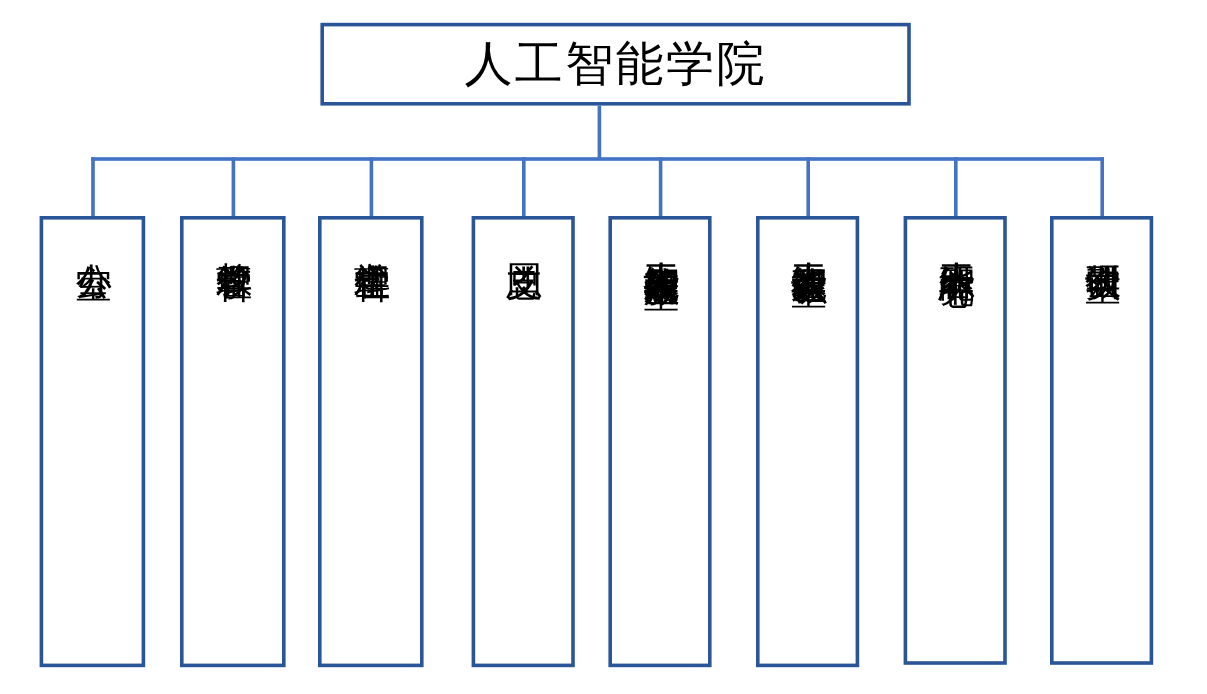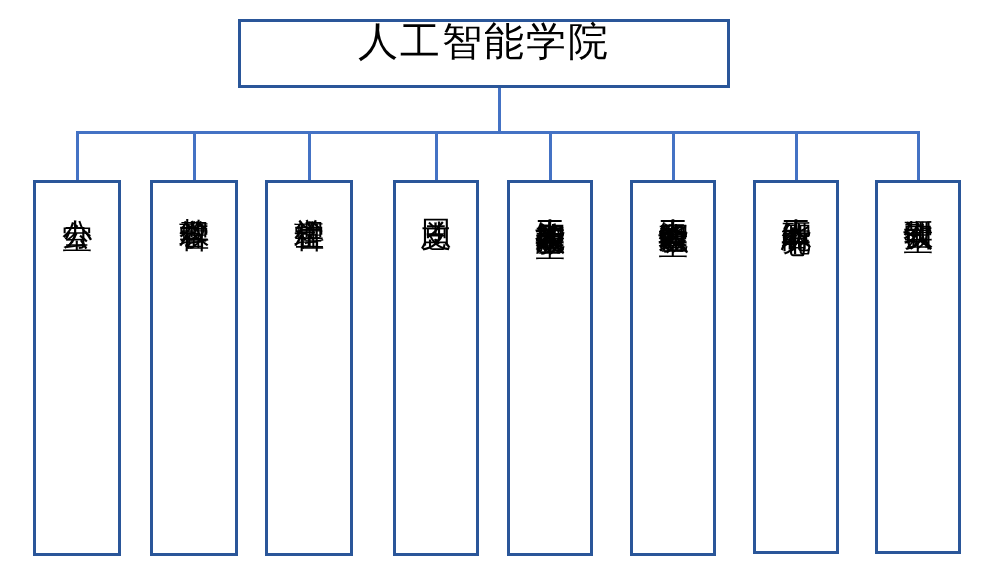--- a/index.html
+++ b/index.html
@@ -14,29 +14,29 @@
     position: relative;
     width: 1006px;
     height: 578px;
     background: #ffffff;
     overflow: hidden;
   }
 
   
   .root-node {
     position: absolute;
-    left: 238px;
+    left: 267px;
     top: 19px;
     width: 492px;
     height: 69px;
     border: 3px solid #2a5699;
     background: #ffffff;
     box-sizing: border-box;
     display: flex;
-    align-items: flex-start;
+    align-items: center;
     justify-content: center;
   }
   .root-label {
     font-size: 40px;
     line-height: 1;
     color: #000000;
     letter-spacing: 2px;
     white-space: nowrap;
     font-family: "Liberation Serif", "DejaVu Serif", serif;
   }

